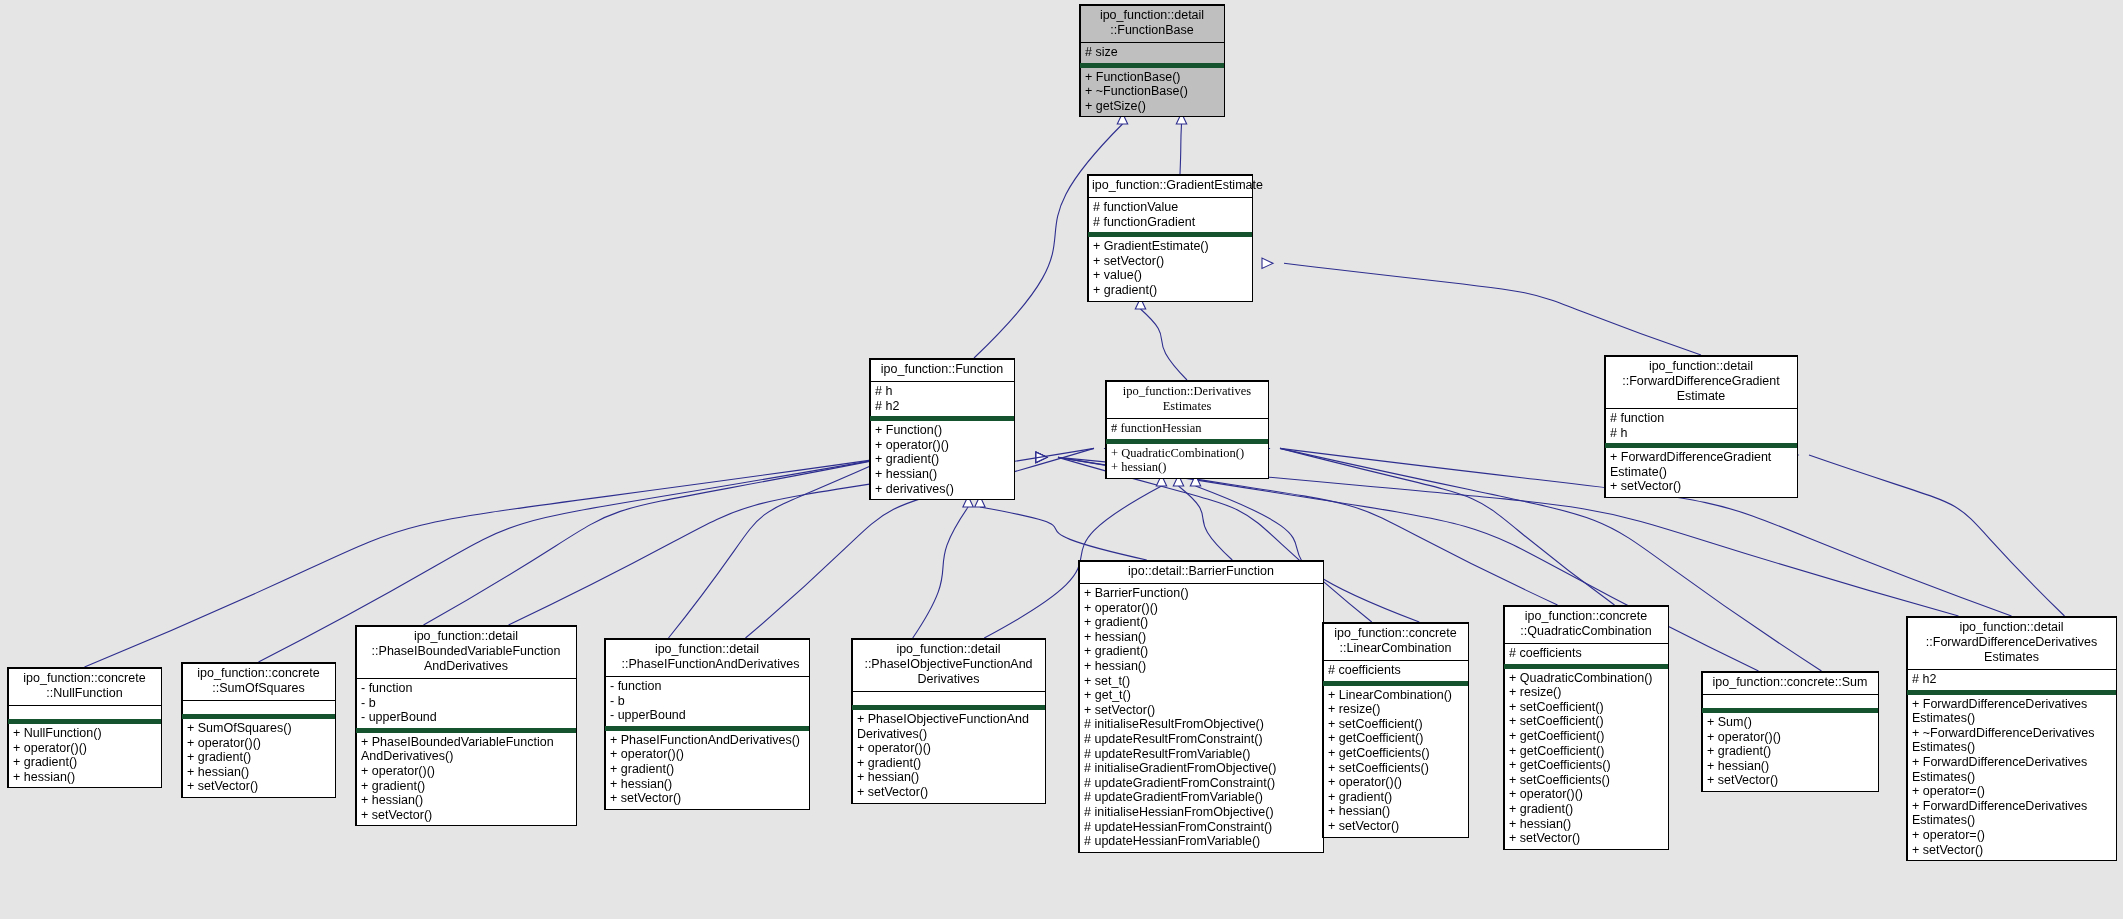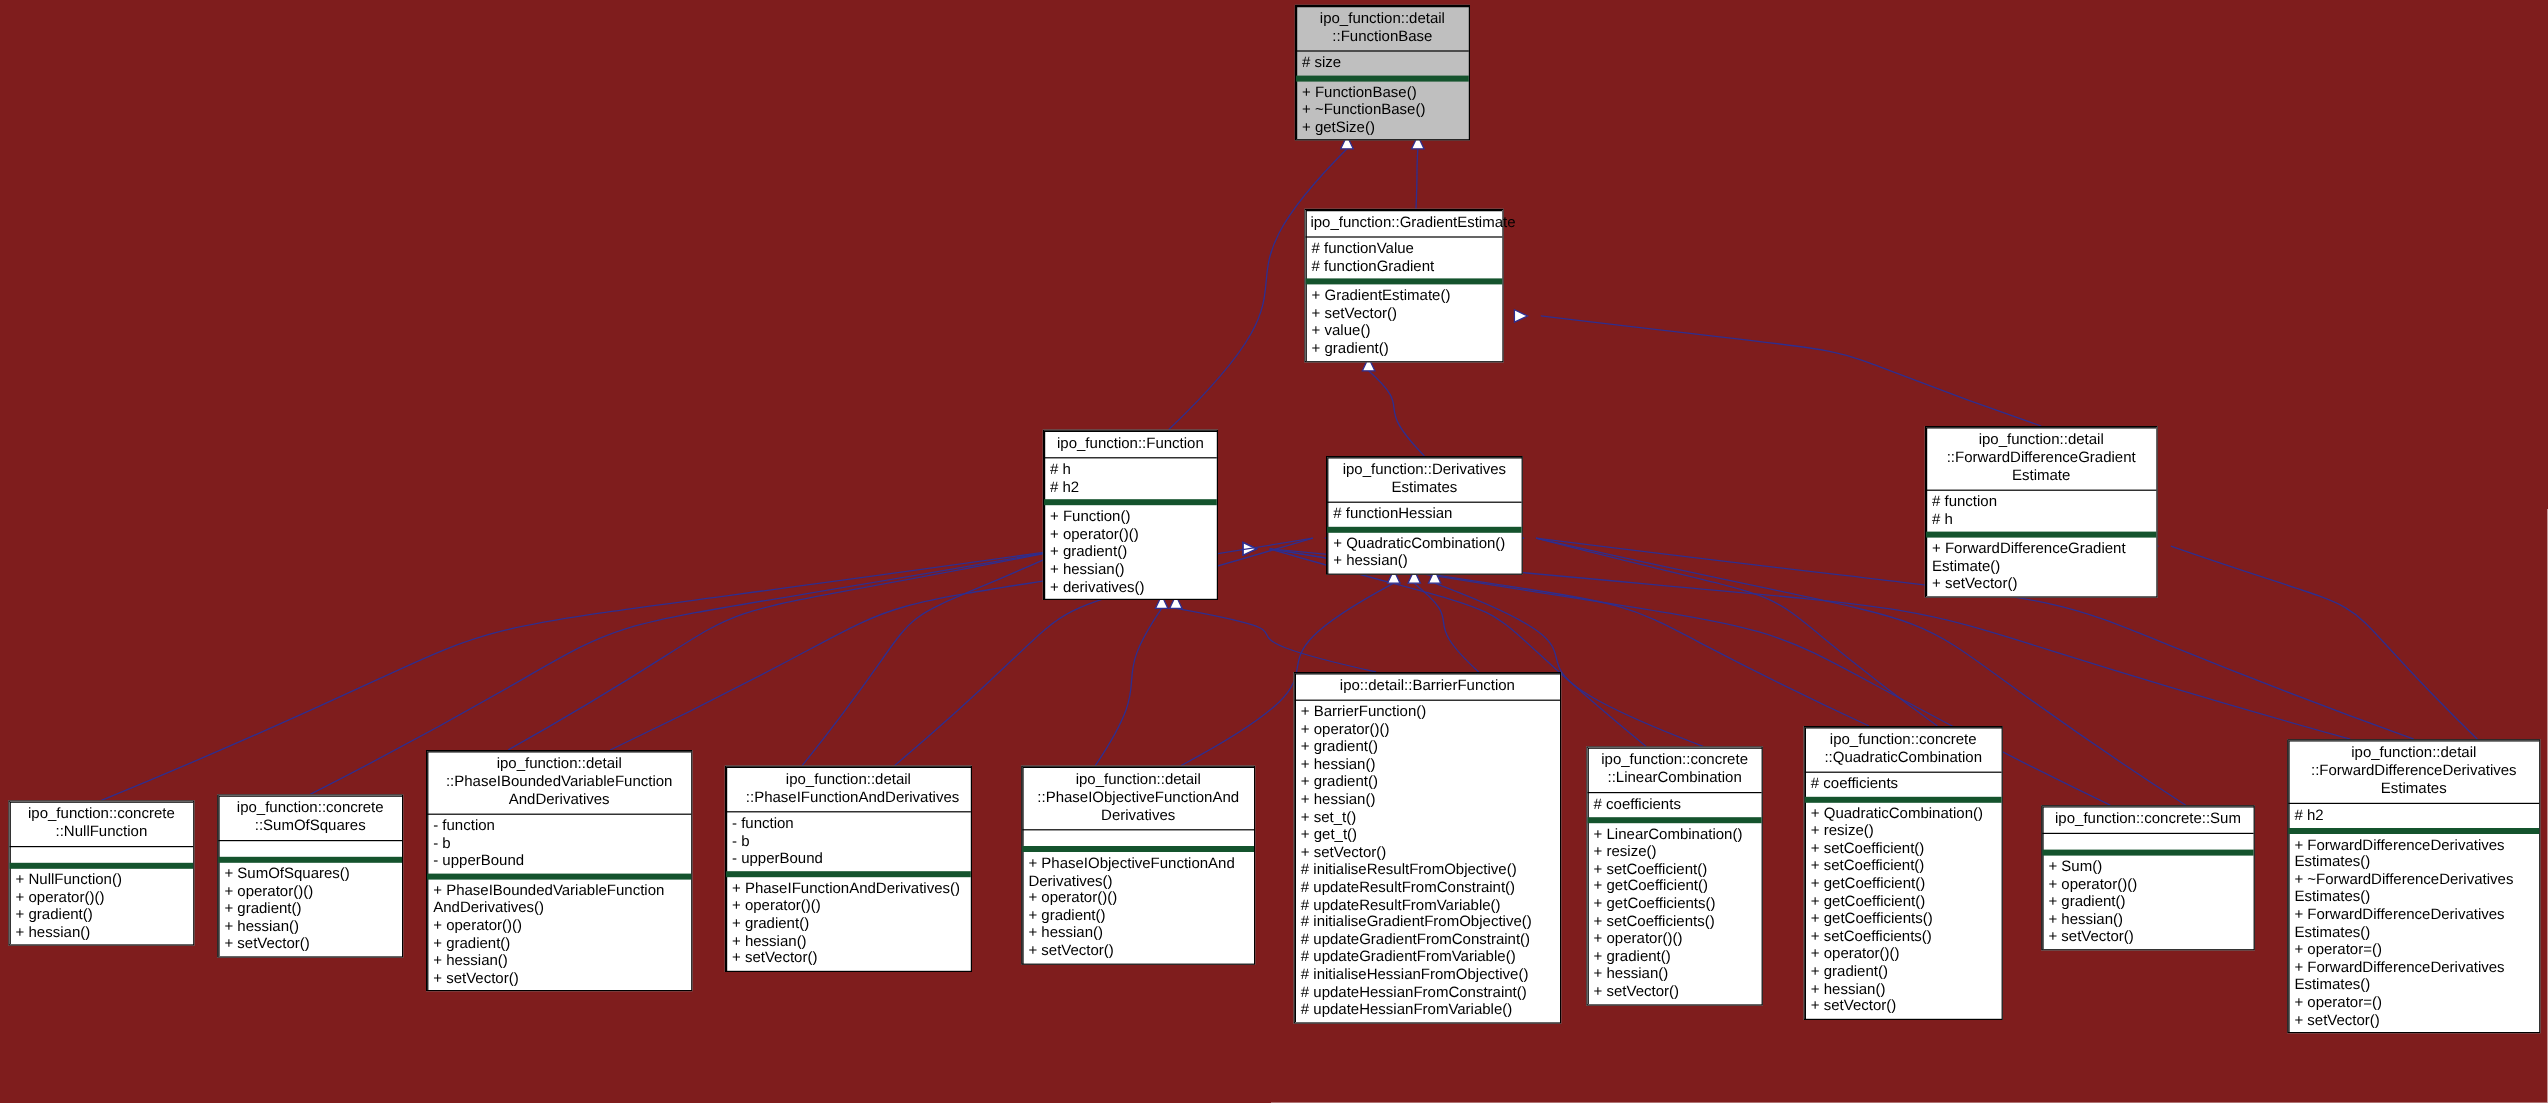--- a/index.html
+++ b/index.html
@@ -1,16 +1,16 @@
 <!DOCTYPE html>
 <html><head>
 <meta charset="utf-8">
 <style>
   html,body{margin:0;padding:0;background:#ffffff;}
-  #canvas{position:relative;width:2123px;height:919px;background:#7f1d1d;
+  #canvas{position:relative;width:2123px;height:919px;background:#e5e5e5;
     font-family:"Liberation Sans","DejaVu Sans",sans-serif;overflow:hidden;}
   #edges{position:absolute;left:0;top:0;width:2123px;height:919px;pointer-events:none;}
   .node{position:absolute;box-sizing:border-box;border:1px solid #000000;
     background:#ffffff;z-index:5;}
   .node.root{background:#bfbfbf;border:1px solid #000000;}
   .node .sec{box-sizing:border-box;padding:2px 5px 3px 5px;}
   .node .sec.title{text-align:center;border-bottom:1px solid #000000;padding:3px 4px 4px 4px;}
   .node .sec.attrs{border-bottom:5px solid #14532d;}
   .node .sec.attrs.empty{height:18px;padding:0;}
   .node .sec.ops{}
@@ -110,21 +110,21 @@
         <div class="line"># h2</div>
       </div>
       <div class="sec ops">
         <div class="line">+ Function()</div>
         <div class="line">+ operator()()</div>
         <div class="line">+ gradient()</div>
         <div class="line">+ hessian()</div>
         <div class="line">+ derivatives()</div>
       </div>
     </div>
-    <div class="node" style="left: 1105px; top: 380px; width: 164px;">
+    <div class="node" style="left: 1105px; top: 380px; width: 164px; font-family: Liberation Serif, serif;">
       <div class="sec title">
         <div class="line">ipo_function::Derivatives</div>
         <div class="line">Estimates</div>
       </div>
       <div class="sec attrs">
         <div class="line"># functionHessian</div>
       </div>
       <div class="sec ops">
         <div class="line">+ QuadraticCombination()</div>
         <div class="line">+ hessian()</div>
@@ -139,21 +139,21 @@
       <div class="sec attrs">
         <div class="line"># function</div>
         <div class="line"># h</div>
       </div>
       <div class="sec ops">
         <div class="line">+ ForwardDifferenceGradient</div>
         <div class="line">Estimate()</div>
         <div class="line">+ setVector()</div>
       </div>
     </div>
-    <div class="node" style="left: 1078px; top: 560px; width: 223px;">
+    <div class="node" style="left: 1078px; top: 560px; width: 246px;">
       <div class="sec title">
         <div class="line">ipo::detail::BarrierFunction</div>
       </div>
       <div class="sec ops">
         <div class="line">+ BarrierFunction()</div>
         <div class="line">+ operator()()</div>
         <div class="line">+ gradient()</div>
         <div class="line">+ hessian()</div>
         <div class="line">+ gradient()</div>
         <div class="line">+ hessian()</div>

